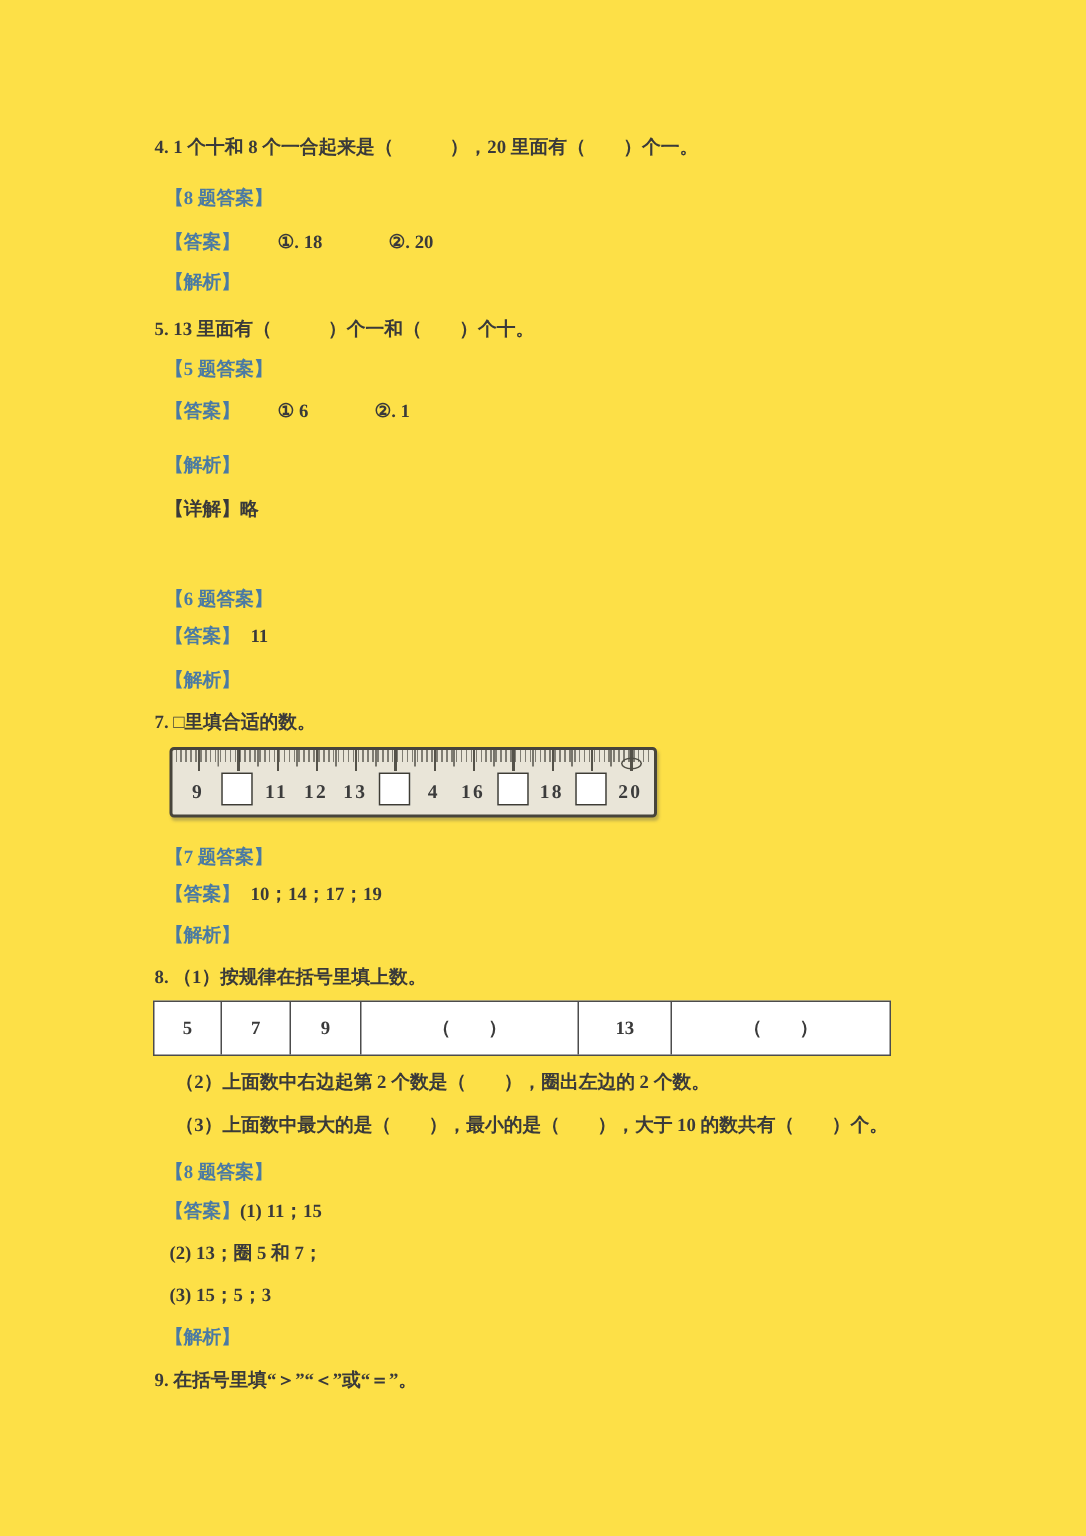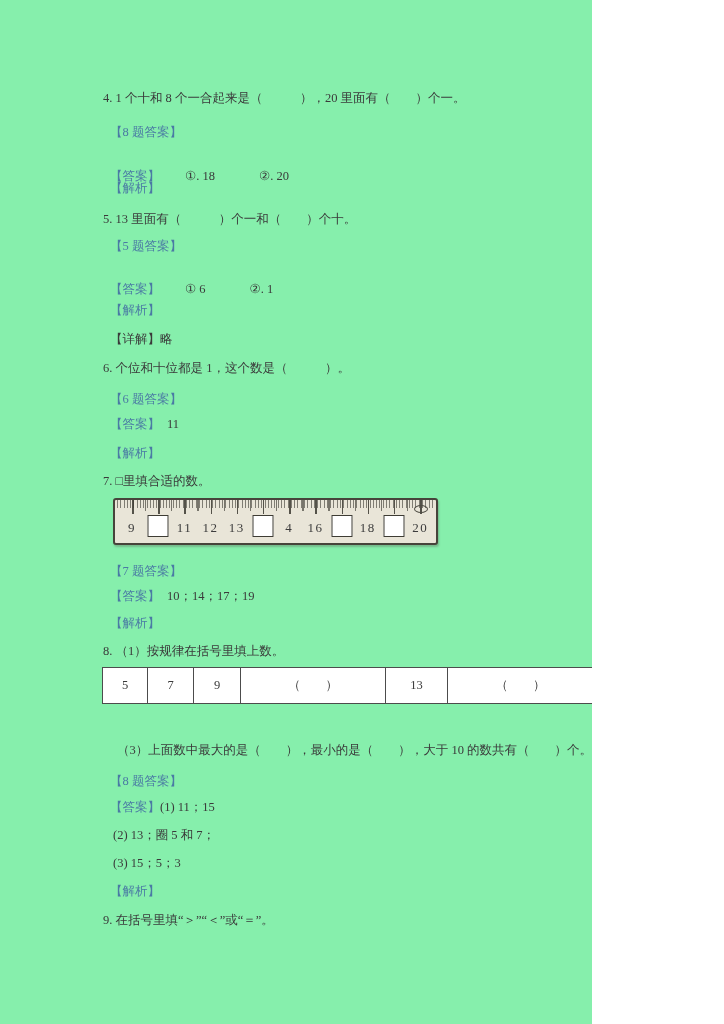--- a/index.html
+++ b/index.html
@@ -1,24 +1,24 @@
 <!DOCTYPE html>
 <html><head>
 <meta charset="utf-8">
 <style>
   html,body { margin:0; padding:0; background:#ffffff; }
   .page {
-    position:relative; width:592px; height:1024px; background:#86efac;
+    position:relative; width:724px; height:1024px; background:#fde047;
     font-family:"Liberation Serif","DejaVu Serif",serif;
-    font-size:12.5px; line-height:16px; color:#3a3a3a; overflow:hidden;
+    font-size:12.5px; line-height:16px; color:#3a3a3a; overflow:hidden;font-weight:bold;
   }
   .t { position:absolute; white-space:pre; }
   .blue { color:#4a7aa4; }
   .part-a { display:inline-block; margin-left:25px;text-align:center; }
-  .part-b { display:inline-block; margin-left:44px;margin-top:15px; }
+  .part-b { display:inline-block; margin-left:44px; }
   .after-label { display:inline-block; margin-left:7px; }
 
   
   .ruler {
     position:absolute; left:113px; top:498px; width:325px; height:47px;
     box-sizing:border-box; background:#e9e5d8; border:2px solid #47443b;
     border-radius:3px; box-shadow:1px 2px 2px rgba(90,88,80,.35);
   }
   .ticks-minor { position:absolute; top:0; left:2px; right:3px; height:8px;
     background:repeating-linear-gradient(90deg, rgba(72,70,62,.65) 0 1px, transparent 1px 3.28px); }
@@ -50,21 +50,20 @@
   <div class="t blue" style="left:110px; top:124px">【8 题答案】</div>
   <div class="t" style="left:110px; top:153px"><span class="blue">【答案】</span><span class="part-a">①. 18</span><span class="part-b">②. 20</span></div>
   <div class="t blue" style="left:110px; top:180px">【解析】</div>
 
   <div class="t" style="left:103px; top:211px">5. 13 里面有（　　　）个一和（　　）个十。</div>
   <div class="t blue" style="left:110px; top:238px">【5 题答案】</div>
   <div class="t" style="left:110px; top:266px"><span class="blue">【答案】</span><span class="part-a">① 6</span><span class="part-b">②. 1</span></div>
   <div class="t blue" style="left:110px; top:302px">【解析】</div>
   <div class="t" style="left:110px; top:331px"><span>【详解】</span><span>略</span></div>
 
-  <div class="t" style="left:103px; top:360px">6. 个位和十位都是 1，这个数是（　　　）。</div>
   <div class="t blue" style="left:110px; top:391px">【6 题答案】</div>
   <div class="t" style="left:110px; top:416px"><span class="blue">【答案】</span><span class="after-label">11</span></div>
   <div class="t blue" style="left:110px; top:445px">【解析】</div>
 
   <div class="t" style="left:103px; top:473px">7. □里填合适的数。</div>
 
   <div class="ruler">
     <div class="ticks-minor"></div>
     <div class="ticks-mid"></div>
     <div class="ticks-major"></div>
@@ -91,20 +90,21 @@
 
   <div class="seq-table">
     <div class="seq-cell w1">5</div>
     <div class="seq-cell w2">7</div>
     <div class="seq-cell w3">9</div>
     <div class="seq-cell w4">（　　）</div>
     <div class="seq-cell w5">13</div>
     <div class="seq-cell w6">（　　）</div>
   </div>
 
+  <div class="t" style="left:117px; top:713px">（2）上面数中右边起第 2 个数是（　　），圈出左边的 2 个数。</div>
   <div class="t" style="left:117px; top:742px">（3）上面数中最大的是（　　），最小的是（　　），大于 10 的数共有（　　）个。</div>
   <div class="t blue" style="left:110px; top:773px">【8 题答案】</div>
   <div class="t" style="left:110px; top:799px"><span class="blue">【答案】</span><span>(1) 11；15</span></div>
   <div class="t" style="left:113px; top:827px">(2) 13；圈 5 和 7；</div>
   <div class="t" style="left:113px; top:855px">(3) 15；5；3</div>
   <div class="t blue" style="left:110px; top:883px">【解析】</div>
 
   <div class="t" style="left:103px; top:912px">9. 在括号里填“＞”“＜”或“＝”。</div>
 
 </div>

